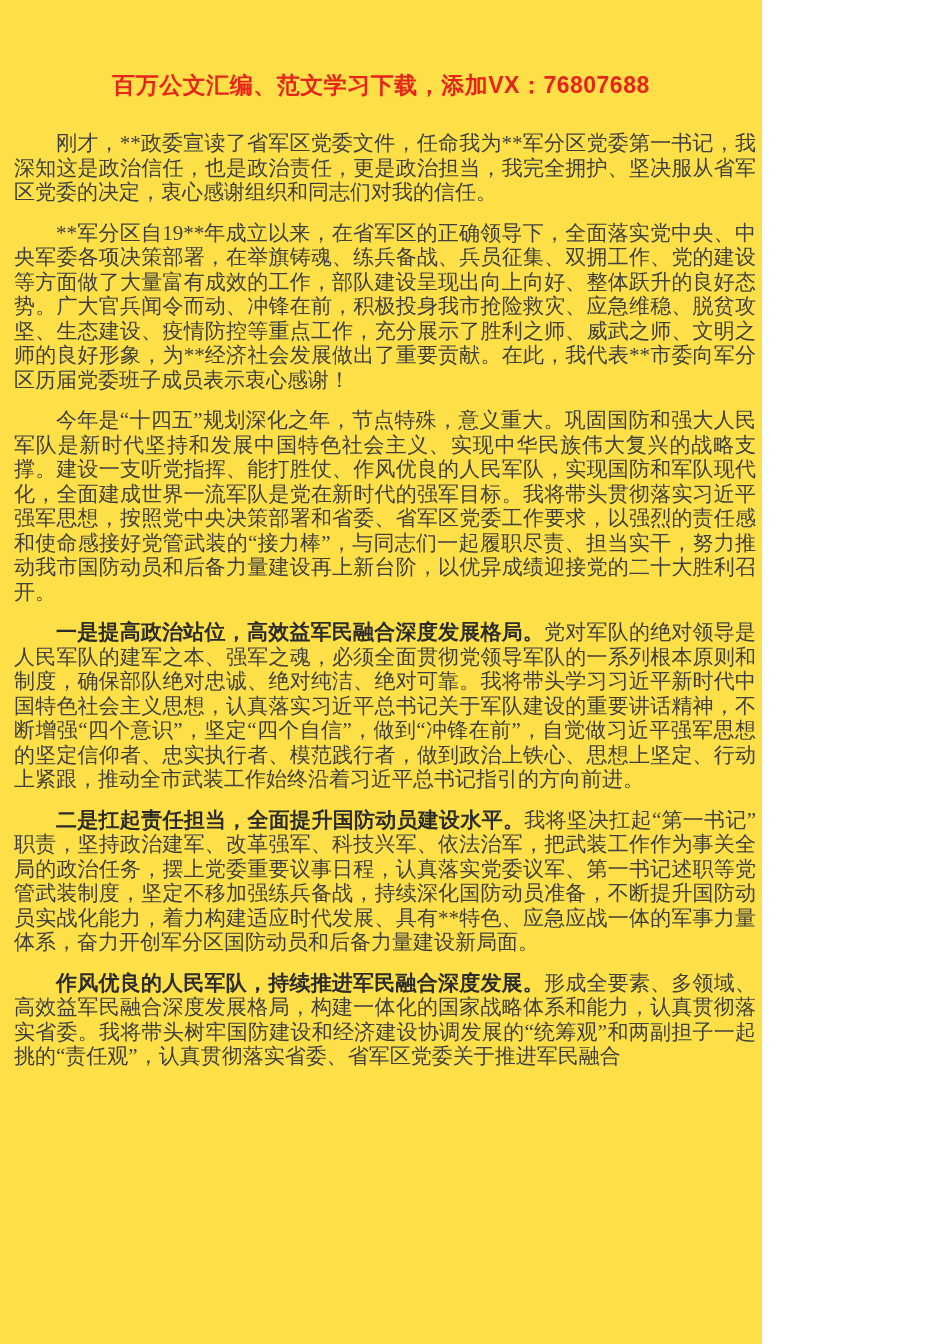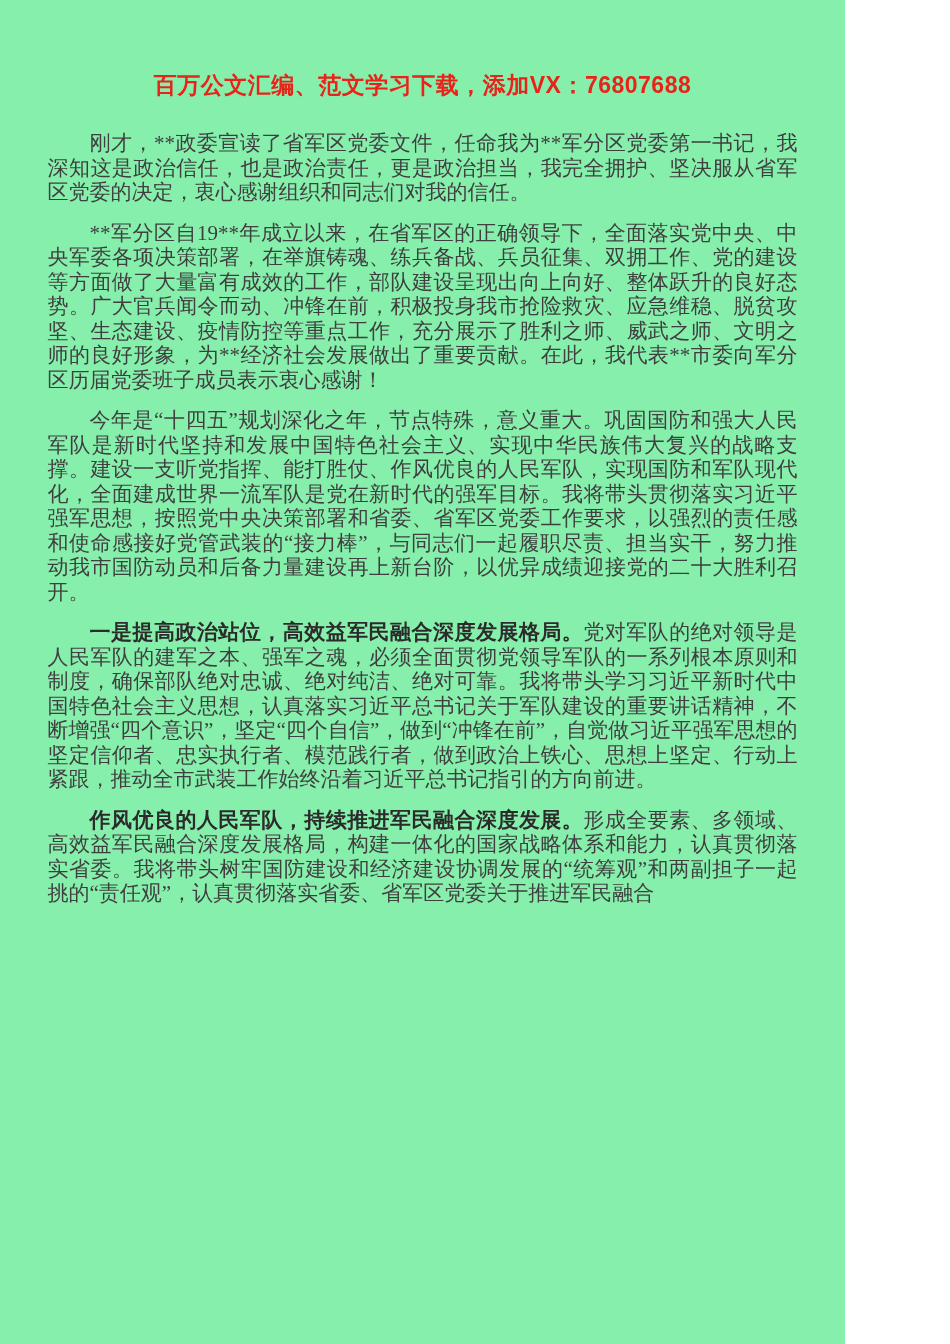--- a/index.html
+++ b/index.html
@@ -7,23 +7,23 @@
     padding: 0;
     background: #ffffff;
   }
   body {
     width: 950px;
     height: 1344px;
     overflow: hidden;
     font-family: "Liberation Serif", "DejaVu Serif", serif;
   }
   .page {
-    width: 845px;
+    width: 762px;
     height: 1344px;
-    background: #86efac;
+    background: #fde047;
     position: relative;
   }
   .banner {
     padding-top: 70px;
     text-align: center;
     font-family: "Liberation Sans", "DejaVu Sans", sans-serif;
     font-size: 23px;
     font-weight: 600;
     letter-spacing: 0.5px;
     color: #e8231a;
@@ -32,21 +32,21 @@
   .content {
     width: 750px;
     margin: 31px auto 0 auto;
     font-size: 21px;
     line-height: 24.5px;
     color: #3f3f3f;
     text-align: justify;
     text-justify: inter-ideograph;
   }
   .content p {
-    margin: 0 0 16px 0;
+    margin: 0 0 16px 8px;
     text-indent: 2em;
   }
   .content p:last-child {
     margin-bottom: 0;
   }
   .lead {
     font-weight: bold;
     color: #2b2b2b;
   }
 </style>
@@ -61,17 +61,18 @@
 
     <p><span class="lead"></span><span>刚才，**政委宣读了省军区党委文件，任命我为**军分区党委第一书记，我深知这是政治信任，也是政治责任，更是政治担当，我完全拥护、坚决服从省军区党委的决定，衷心感谢组织和同志们对我的信任。</span></p>
 
     <p><span class="lead"></span><span>**军分区自19**年成立以来，在省军区的正确领导下，全面落实党中央、中央军委各项决策部署，在举旗铸魂、练兵备战、兵员征集、双拥工作、党的建设等方面做了大量富有成效的工作，部队建设呈现出向上向好、整体跃升的良好态势。广大官兵闻令而动、冲锋在前，积极投身我市抢险救灾、应急维稳、脱贫攻坚、生态建设、疫情防控等重点工作，充分展示了胜利之师、威武之师、文明之师的良好形象，为**经济社会发展做出了重要贡献。在此，我代表**市委向军分区历届党委班子成员表示衷心感谢！</span></p>
 
 
     <p><span class="lead"></span><span>今年是“十四五”规划深化之年，节点特殊，意义重大。巩固国防和强大人民军队是新时代坚持和发展中国特色社会主义、实现中华民族伟大复兴的战略支撑。建设一支听党指挥、能打胜仗、作风优良的人民军队，实现国防和军队现代化，全面建成世界一流军队是党在新时代的强军目标。我将带头贯彻落实习近平强军思想，按照党中央决策部署和省委、省军区党委工作要求，以强烈的责任感和使命感接好党管武装的“接力棒”，与同志们一起履职尽责、担当实干，努力推动我市国防动员和后备力量建设再上新台阶，以优异成绩迎接党的二十大胜利召开。</span></p>
 
     <p><span class="lead">一是提高政治站位，高效益军民融合深度发展格局。</span><span>党对军队的绝对领导是人民军队的建军之本、强军之魂，必须全面贯彻党领导军队的一系列根本原则和制度，确保部队绝对忠诚、绝对纯洁、绝对可靠。我将带头学习习近平新时代中国特色社会主义思想，认真落实习近平总书记关于军队建设的重要讲话精神，不断增强“四个意识”，坚定“四个自信”，做到“冲锋在前”，自觉做习近平强军思想的坚定信仰者、忠实执行者、模范践行者，做到政治上铁心、思想上坚定、行动上紧跟，推动全市武装工作始终沿着习近平总书记指引的方向前进。</span></p>
 
+    <p><span class="lead">二是扛起责任担当，全面提升国防动员建设水平。</span><span>我将坚决扛起“第一书记”职责，坚持政治建军、改革强军、科技兴军、依法治军，把武装工作作为事关全局的政治任务，摆上党委重要议事日程，认真落实党委议军、第一书记述职等党管武装制度，坚定不移加强练兵备战，持续深化国防动员准备，不断提升国防动员实战化能力，着力构建适应时代发展、具有**特色、应急应战一体的军事力量体系，奋力开创军分区国防动员和后备力量建设新局面。</span></p>
 
     <p><span class="lead">作风优良的人民军队，持续推进军民融合深度发展。</span><span>形成全要素、多领域、高效益军民融合深度发展格局，构建一体化的国家战略体系和能力，认真贯彻落实省委。我将带头树牢国防建设和经济建设协调发展的“统筹观”和两副担子一起挑的“责任观”，认真贯彻落实省委、省军区党委关于推进军民融合</span></p>
 
   </div>
 </div>
 
 </body></html>

